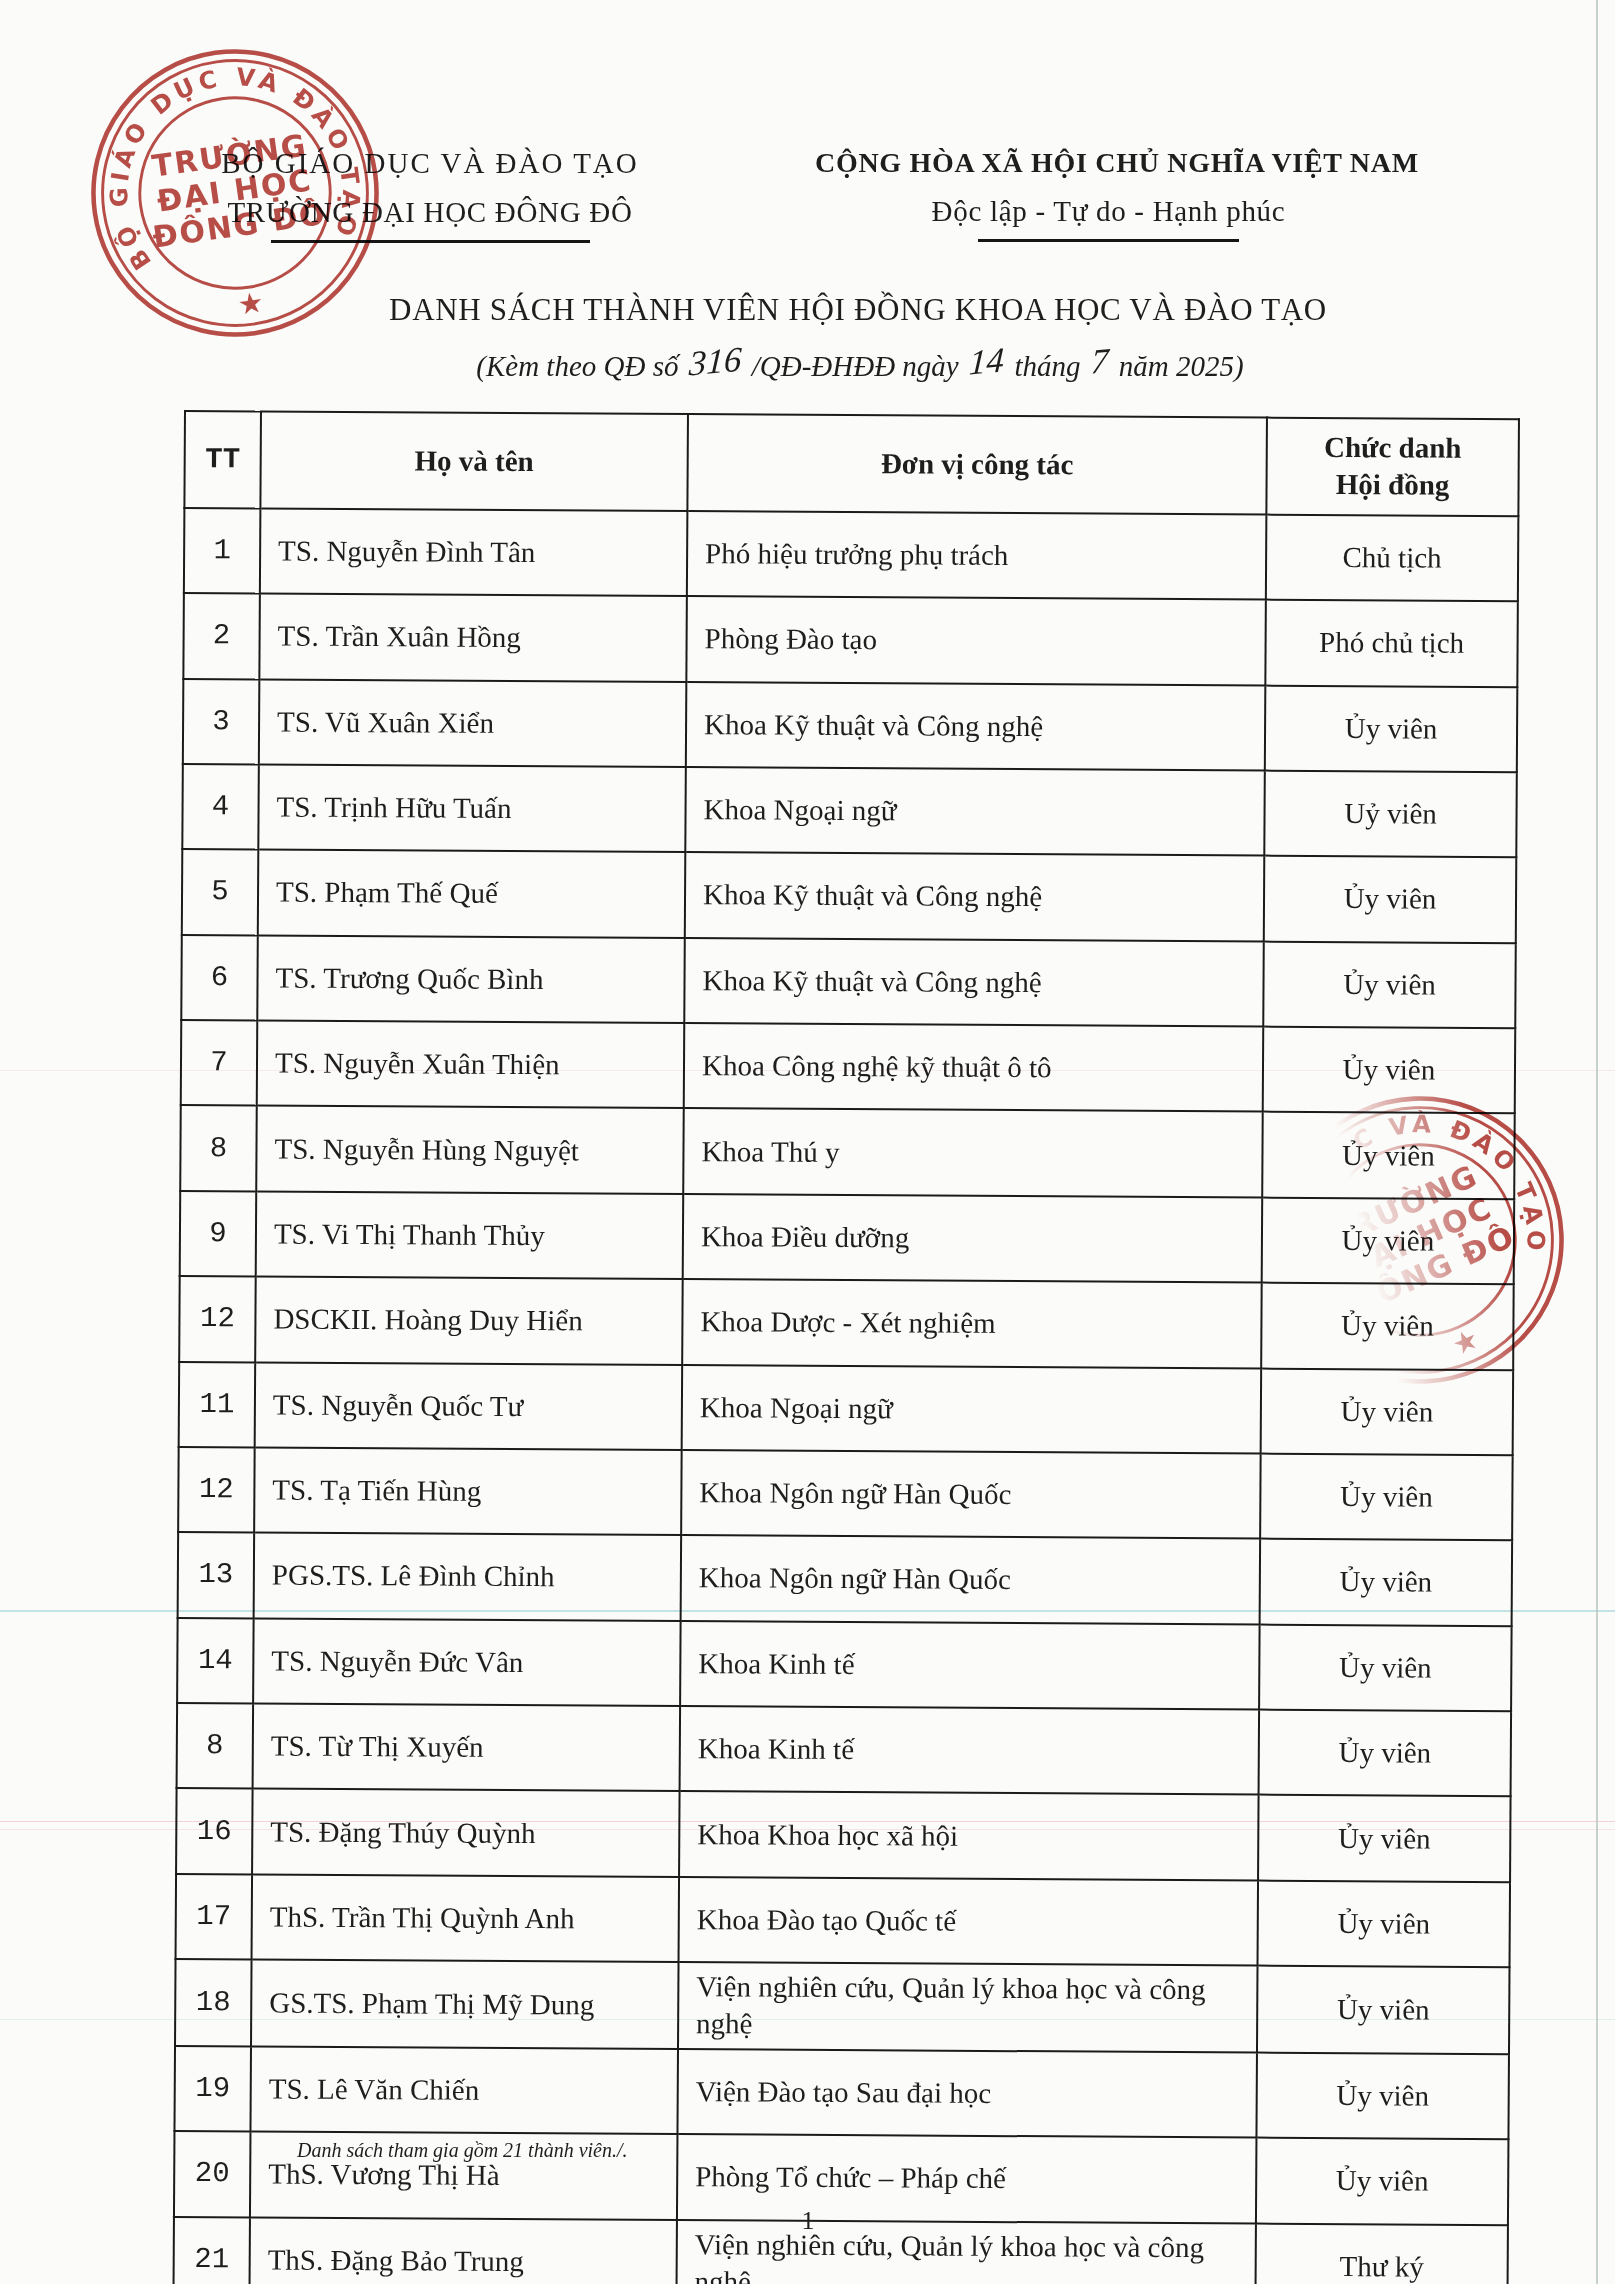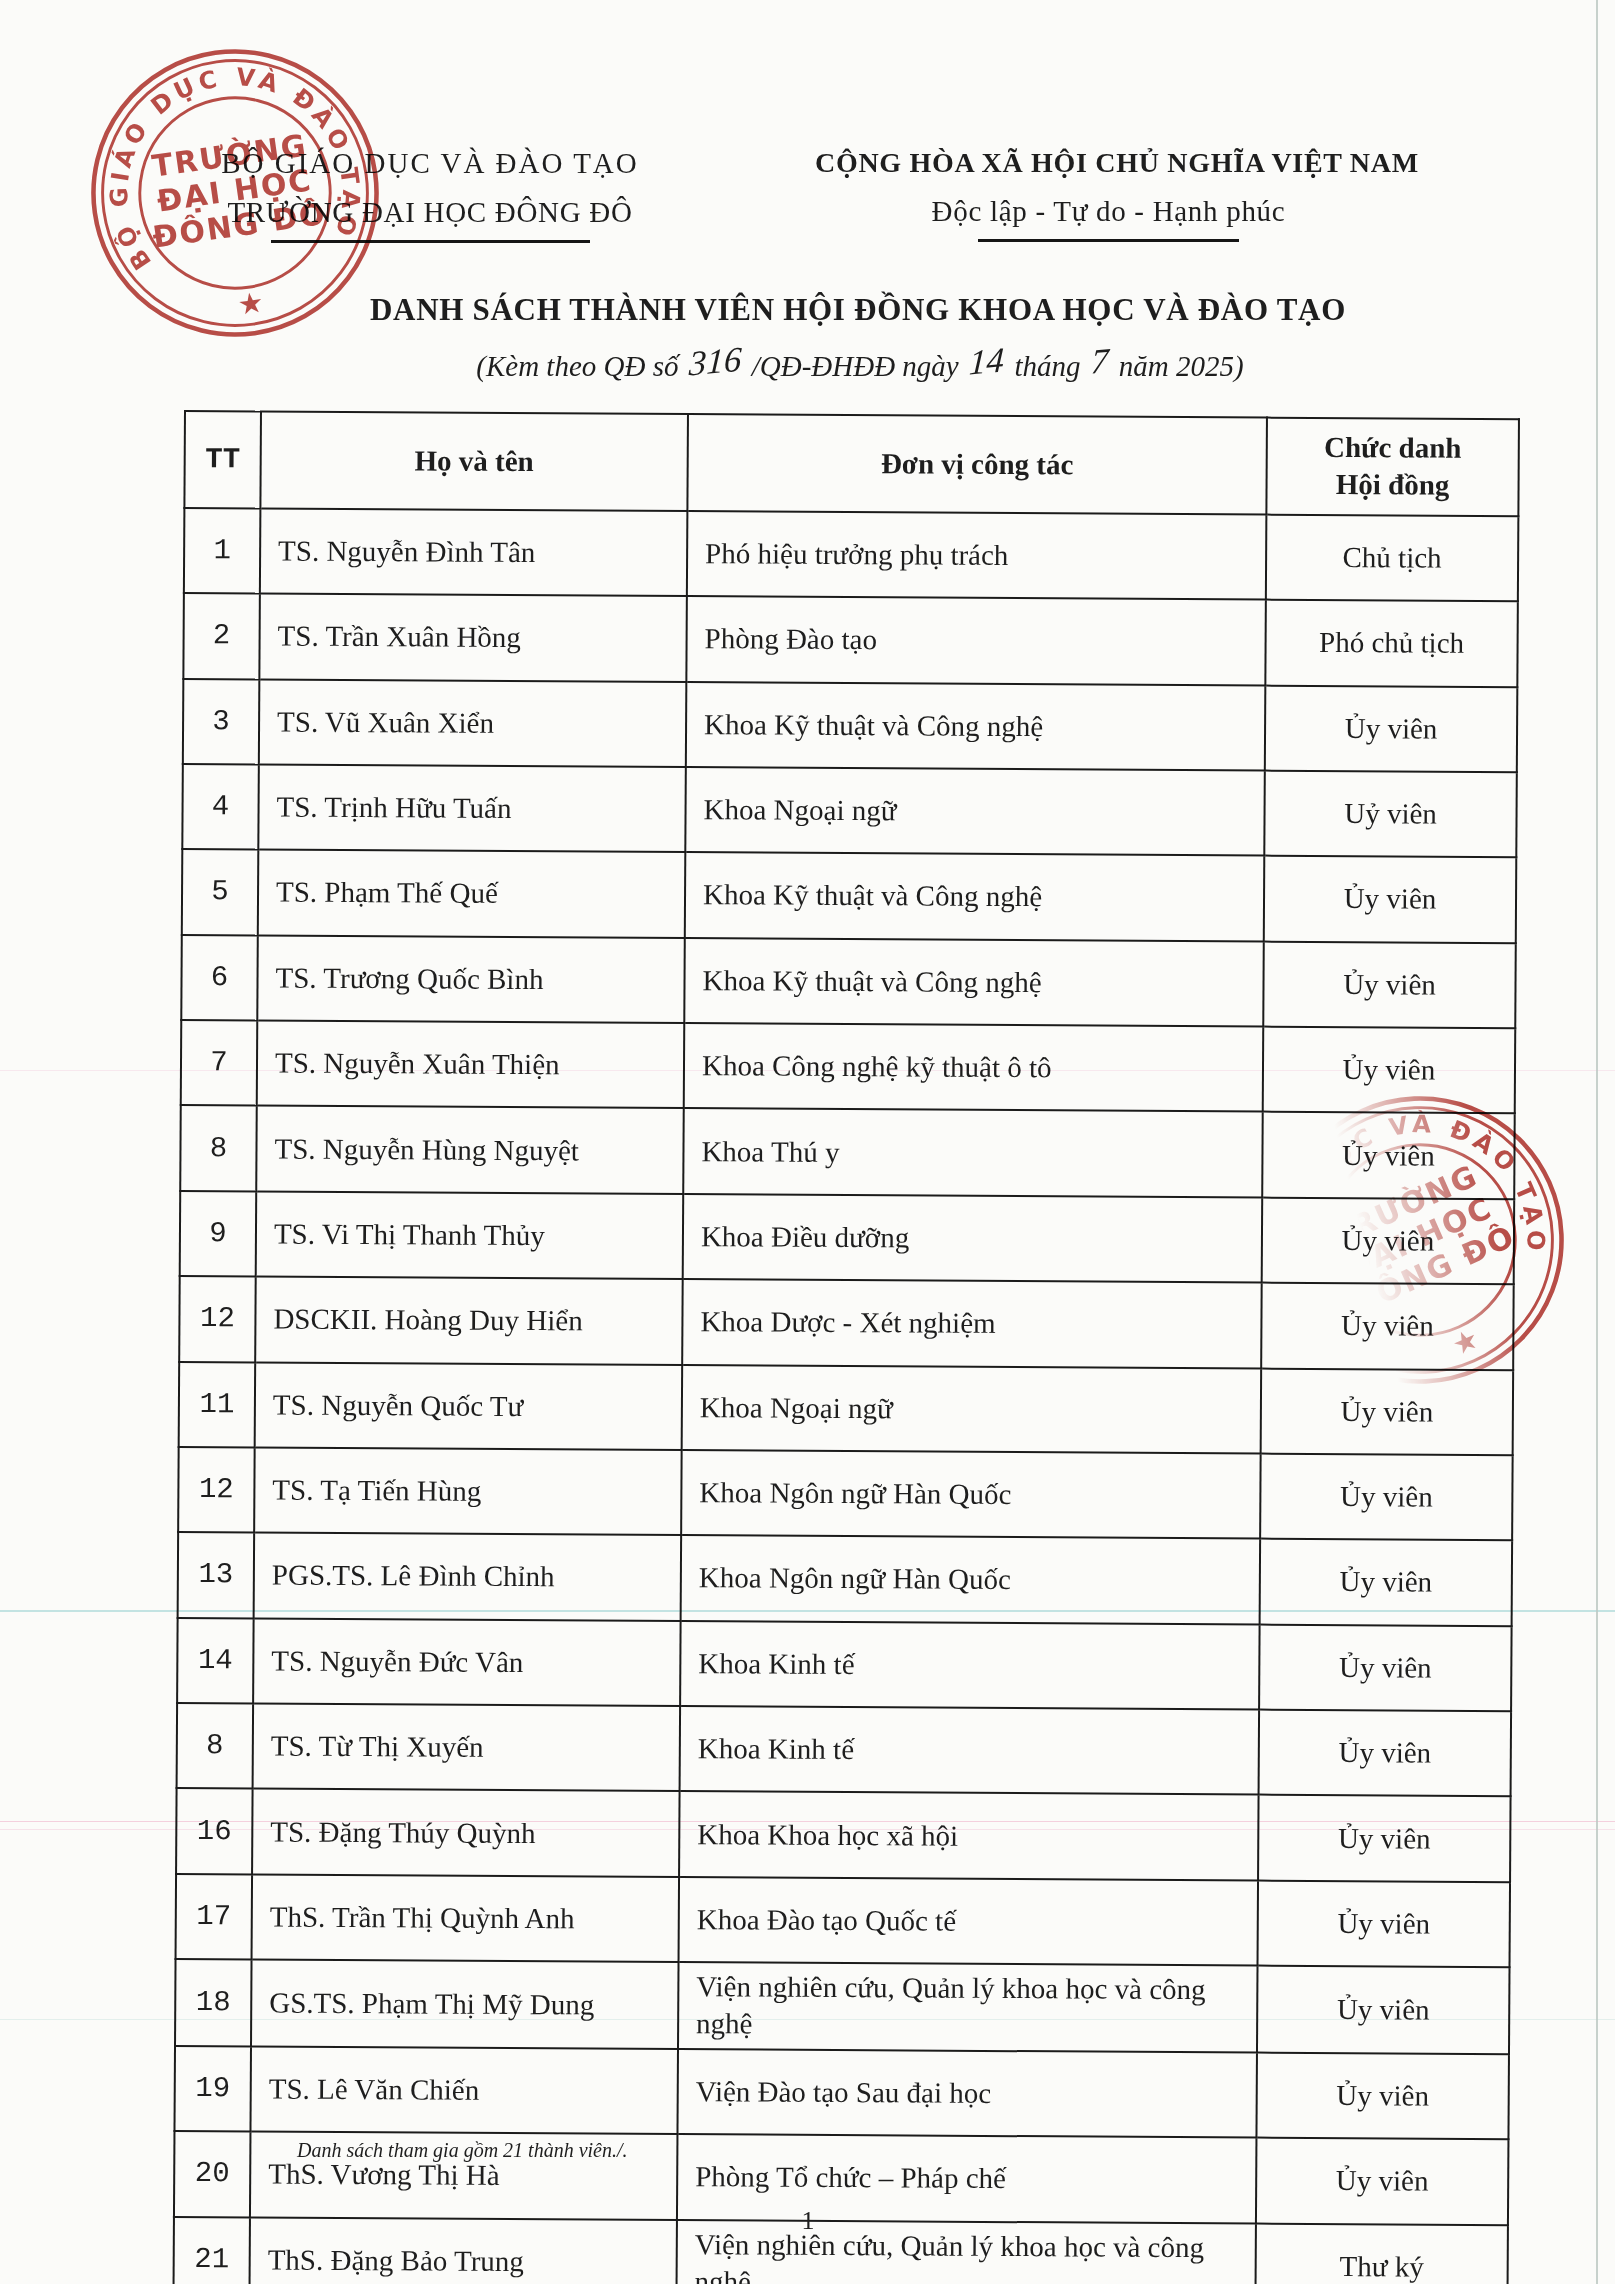--- a/index.html
+++ b/index.html
@@ -26,21 +26,21 @@
   .hdr-line1{font-size:29px;letter-spacing:2px;white-space:nowrap;}
   .hdr-left .hdr-line1{font-weight:normal;}
   .hdr-right .hdr-line1{font-weight:bold;font-size:28px;letter-spacing:0.7px;}
   .hdr-line2{font-weight:normal;font-size:29px;margin-top:15.6px;letter-spacing:0.7px;white-space:nowrap;}
   .hdr-rule{height:2.6px;background:#161616;margin:11.7px auto 0;}
   .hdr-left .hdr-rule{width:319px;}
   .hdr-right .hdr-rule{width:261px;}
 
   
   .title{position:absolute;top:292px;left:100px;right:0;text-align:center;
-         font-weight:bold;font-size:31px;letter-spacing:0.7px;}
+         font-weight:normal;font-size:31px;letter-spacing:0.7px;}
   .subtitle{position:absolute;top:345px;left:104px;right:0;text-align:center;
             font-style:italic;font-size:29px;}
   .hand{display:inline-block;font-size:35px;font-style:italic;
         transform:rotate(-5deg) skewX(-8deg);margin:0 10.4px;position:relative;top:-2.6px;}
 
   
   table.roster{position:absolute;left:184px;top:410px;width:1334px;
     border-collapse:collapse;table-layout:fixed;
     transform:rotate(.35deg);transform-origin:0 0;}
   .roster th,.roster td{border:2px solid var(--border);vertical-align:middle;

